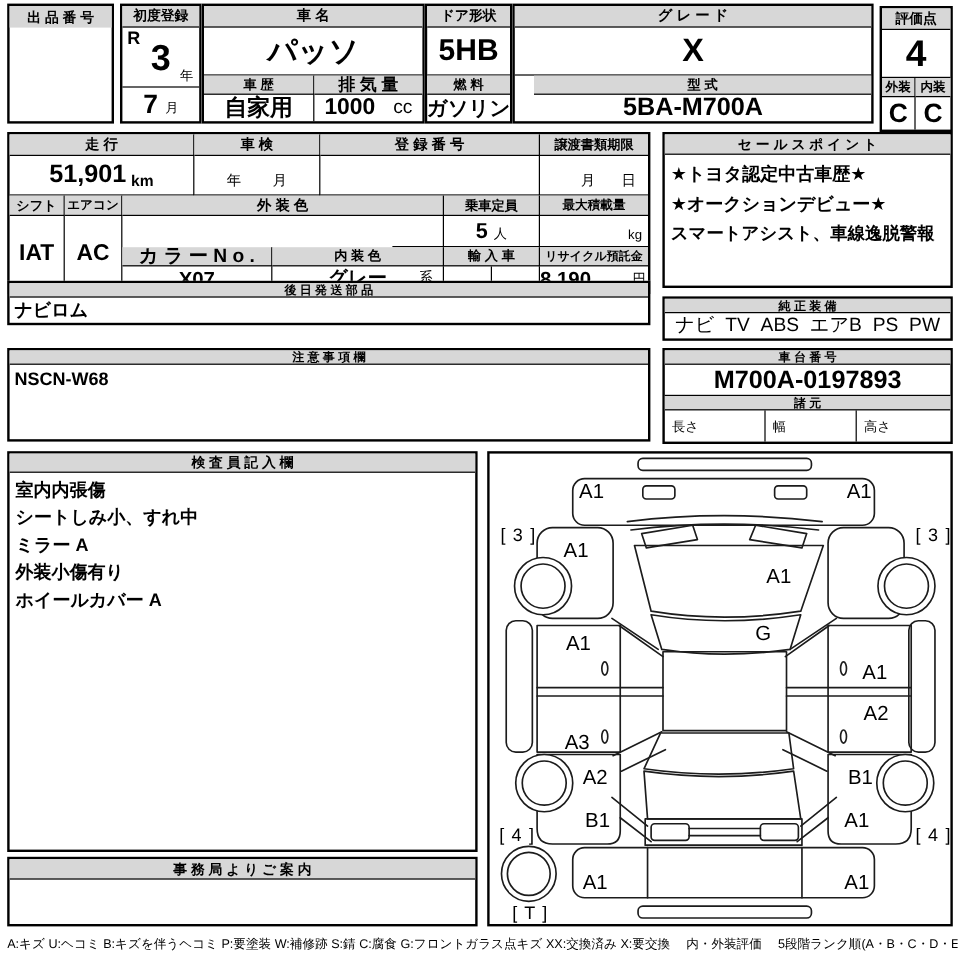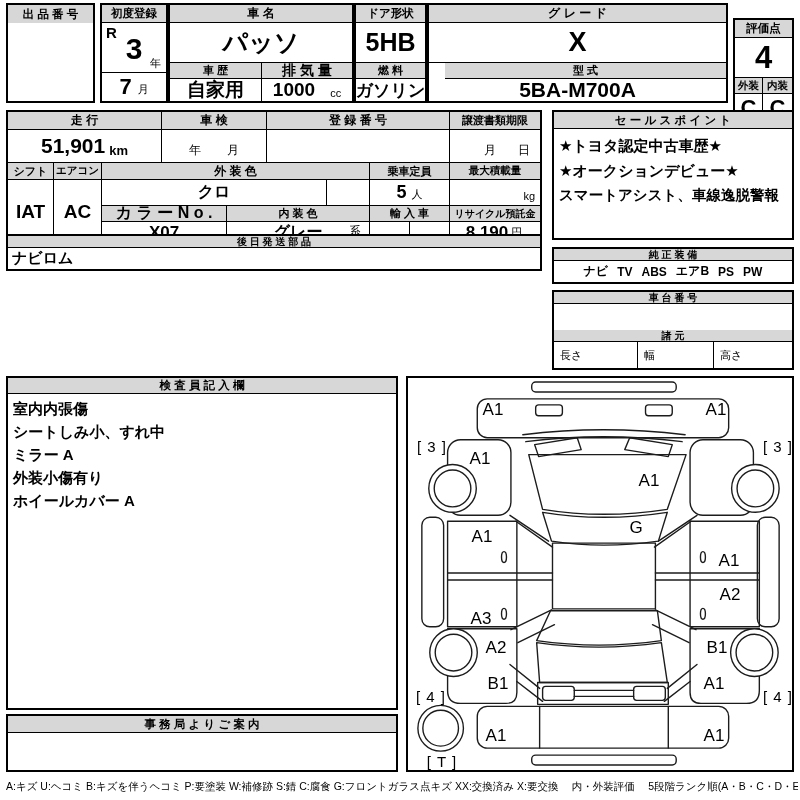--- a/index.html
+++ b/index.html
@@ -49,21 +49,21 @@
     <div class="c bb" style="left:0;right:0;top:18px;height:40px">
       <span class="b" style="font-size:25px">パッソ</span>
     </div>
     <div class="c h bb br" style="left:0;width:92px;top:58px;height:16px;font-size:11px">車 歴</div>
     <div class="c br" style="left:0;width:92px;top:74px;bottom:0">
       <span class="b" style="font-size:19px">自家用</span>
     </div>
     <div class="c h bb" style="left:92px;right:0;top:58px;height:16px;font-size:14px">排 気 量</div>
     <div class="c" style="left:92px;right:0;top:74px;bottom:0">
       <span class="b" style="font-size:19px">1000</span>
-      <span style="font-size:11px;margin-left:15px;align-self:flex-end;padding-bottom:2px">cc</span>
+      <span style="font-size:16px;margin-left:15px;align-self:flex-end;padding-bottom:2px">cc</span>
     </div>
   </div>
 
   <div class="box" style="left:354px;top:3px;width:73px;height:100px">
     <div class="c h bb" style="left:0;right:0;top:0;height:18px;font-size:11.5px">ドア形状</div>
     <div class="c bb" style="left:0;right:0;top:18px;height:40px">
       <span class="b" style="font-size:25px">5HB</span>
     </div>
     <div class="c h bb" style="left:0;right:0;top:58px;height:16px;font-size:11px">燃 料</div>
     <div class="c" style="left:0;right:0;top:74px;bottom:0">
@@ -75,21 +75,21 @@
     <div class="c h bb" style="left:0;right:0;top:0;height:18px;font-size:12px">グ レ ー ド</div>
     <div class="c bb" style="left:0;right:0;top:18px;height:40px">
       <span class="b" style="font-size:27px">X</span>
     </div>
     <div class="c h bb" style="left:16px;right:0;top:58px;height:16px;font-size:11px">型 式</div>
     <div class="c" style="left:0;right:0;top:74px;bottom:0">
       <span class="b" style="font-size:21px">5BA-M700A</span>
     </div>
   </div>
 
-  <div class="box" style="left:733px;top:18px;width:61px;height:105px">
+  <div class="box" style="left:733px;top:5px;width:61px;height:105px">
     <div class="c h bb" style="left:0;right:0;top:0;height:18px;font-size:11.5px">評価点</div>
     <div class="c bb" style="left:0;right:0;top:18px;height:40px">
       <span class="b" style="font-size:31px">4</span>
     </div>
     <div class="c h bb br" style="left:0;width:28px;top:58px;height:16px;font-size:10.5px">外装</div>
     <div class="c h bb" style="left:28px;right:0;top:58px;height:16px;font-size:10.5px">内装</div>
     <div class="c br" style="left:0;width:28px;top:74px;bottom:0">
       <span class="b" style="font-size:22px">C</span>
     </div>
     <div class="c" style="left:28px;right:0;top:74px;bottom:0">
@@ -121,23 +121,20 @@
     <div class="c h bb br" style="left:0;width:46px;top:51px;height:17px;font-size:11px">シフト</div>
     <div class="c h bb br" style="left:46px;width:48px;top:51px;height:17px;font-size:10.5px">エアコン</div>
     <div class="c br" style="left:0;width:46px;top:68px;bottom:0">
       <span class="b" style="font-size:19px">IAT</span>
     </div>
     <div class="c br" style="left:46px;width:48px;top:68px;bottom:0">
       <span class="b" style="font-size:19px">AC</span>
     </div>
 
     <div class="c h bb br" style="left:94px;width:268px;top:51px;height:17px;font-size:12px">外 装 色</div>
-    <div class="c bb br" style="left:94px;width:225px;top:68px;height:26px">
-      <span class="b" style="font-size:16px">クロ</span>
-    </div>
     <div class="c bb br" style="left:319px;width:43px;top:68px;height:26px"></div>
     <div class="c h bb br" style="left:94px;width:125px;top:94px;height:16px;font-size:16px">カ ラ ー N o .</div>
     <div class="c h bb br" style="left:219px;width:143px;top:94px;height:16px;font-size:11px">内 装 色</div>
     <div class="c br" style="left:94px;width:125px;top:110px;bottom:0">
       <span class="b" style="font-size:17px">X07</span>
     </div>
     <div class="c br" style="left:219px;width:143px;top:110px;bottom:0">
       <span class="b" style="font-size:16px">グレー</span>
       <span style="font-size:12px;position:absolute;right:8px;bottom:3px">系</span>
     </div>
@@ -149,21 +146,21 @@
     </div>
     <div class="c h bb br" style="left:362px;width:80px;top:94px;height:16px;font-size:11px">輸 入 車</div>
     <div class="c br" style="left:362px;width:40px;top:110px;bottom:0"></div>
     <div class="c br" style="left:402px;width:40px;top:110px;bottom:0"></div>
 
     <div class="c h bb" style="left:442px;right:0;top:51px;height:17px;font-size:10.5px">最大積載量</div>
     <div class="c bb" style="left:442px;right:0;top:68px;height:26px;justify-content:flex-end;align-items:flex-end;padding:0 5px 3px 0;font-size:11px">
       <span>kg</span>
     </div>
     <div class="c h bb" style="left:442px;right:0;top:94px;height:16px;font-size:10px">リサイクル預託金</div>
-    <div class="c" style="left:442px;right:0;top:110px;bottom:0;justify-content:center;padding-right:2px">
+    <div class="c" style="left:442px;right:0;top:110px;bottom:0;justify-content:space-between;padding-right:2px">
       <span class="b" style="font-size:17px">8,190</span>
       <span style="font-size:11px;margin-left:3px;align-self:flex-end;padding-bottom:3px">円</span>
     </div>
   </div>
 
   <div class="box" style="left:552px;top:110px;width:242px;height:130px">
     <div class="c h bb" style="left:0;right:0;top:0;height:17px;font-size:11.5px">セ ー ル ス ポ イ ン ト</div>
     <div class="lines" style="top:21px;font-size:15px;line-height:25px">
       <div>★トヨタ認定中古車歴★</div>
       <div>★オークションデビュー★</div>
@@ -173,33 +170,40 @@
 
   <div class="box" style="left:6px;top:234px;width:536px;height:37px">
     <div class="c h bb" style="left:0;right:0;top:0;height:12px;font-size:10px">後 日 発 送 部 品</div>
     <div class="c" style="left:0;right:0;top:12px;bottom:0;justify-content:flex-start;padding-left:4px">
       <span class="b" style="font-size:15px">ナビロム</span>
     </div>
   </div>
 
   <div class="box" style="left:552px;top:247px;width:242px;height:37px">
     <div class="c h bb" style="left:0;right:0;top:0;height:12px;font-size:10px">純 正 装 備</div>
-    <div class="c" style="left:0;right:0;top:12px;bottom:0;gap:9px;font-weight:bold;font-size:12px">
+    <div class="c" style="left:0;right:0;top:12px;bottom:0;gap:9px;font-weight:normal;font-size:16px">
       <span>ナビ</span>
       <span>TV</span>
       <span>ABS</span>
       <span>エアB</span>
       <span>PS</span>
       <span>PW</span>
     </div>
   </div>
 
+  <div class="box" style="left:6px;top:290px;width:536px;height:78px">
+    <div class="c h bb" style="left:0;right:0;top:0;height:12px;font-size:10px">注 意 事 項 欄</div>
+    <div style="position:absolute;left:4px;top:16px;font-weight:bold;font-size:15px">NSCN-W68</div>
+  </div>
 
   <div class="box" style="left:552px;top:290px;width:242px;height:80px">
     <div class="c h bb" style="left:0;right:0;top:0;height:12px;font-size:10px">車 台 番 号</div>
+    <div class="c bb" style="left:0;right:0;top:12px;height:26px">
+      <span class="b" style="font-size:21px">M700A-0197893</span>
+    </div>
     <div class="c h bb" style="left:0;right:0;top:38px;height:12px;font-size:10px">諸 元</div>
     <div class="c br" style="left:0;width:84px;top:50px;bottom:0;justify-content:flex-start;padding-left:6px;font-size:11px">長さ</div>
     <div class="c br" style="left:84px;width:76px;top:50px;bottom:0;justify-content:flex-start;padding-left:6px;font-size:11px">幅</div>
     <div class="c" style="left:160px;right:0;top:50px;bottom:0;justify-content:flex-start;padding-left:6px;font-size:11px">高さ</div>
   </div>
 
   <div class="box" style="left:6px;top:376px;width:392px;height:334px">
     <div class="c h bb" style="left:0;right:0;top:0;height:16px;font-size:11.5px">検 査 員 記 入 欄</div>
     <div class="lines" style="top:19px;font-size:15px;line-height:23px">
       <div>室内内張傷</div>

